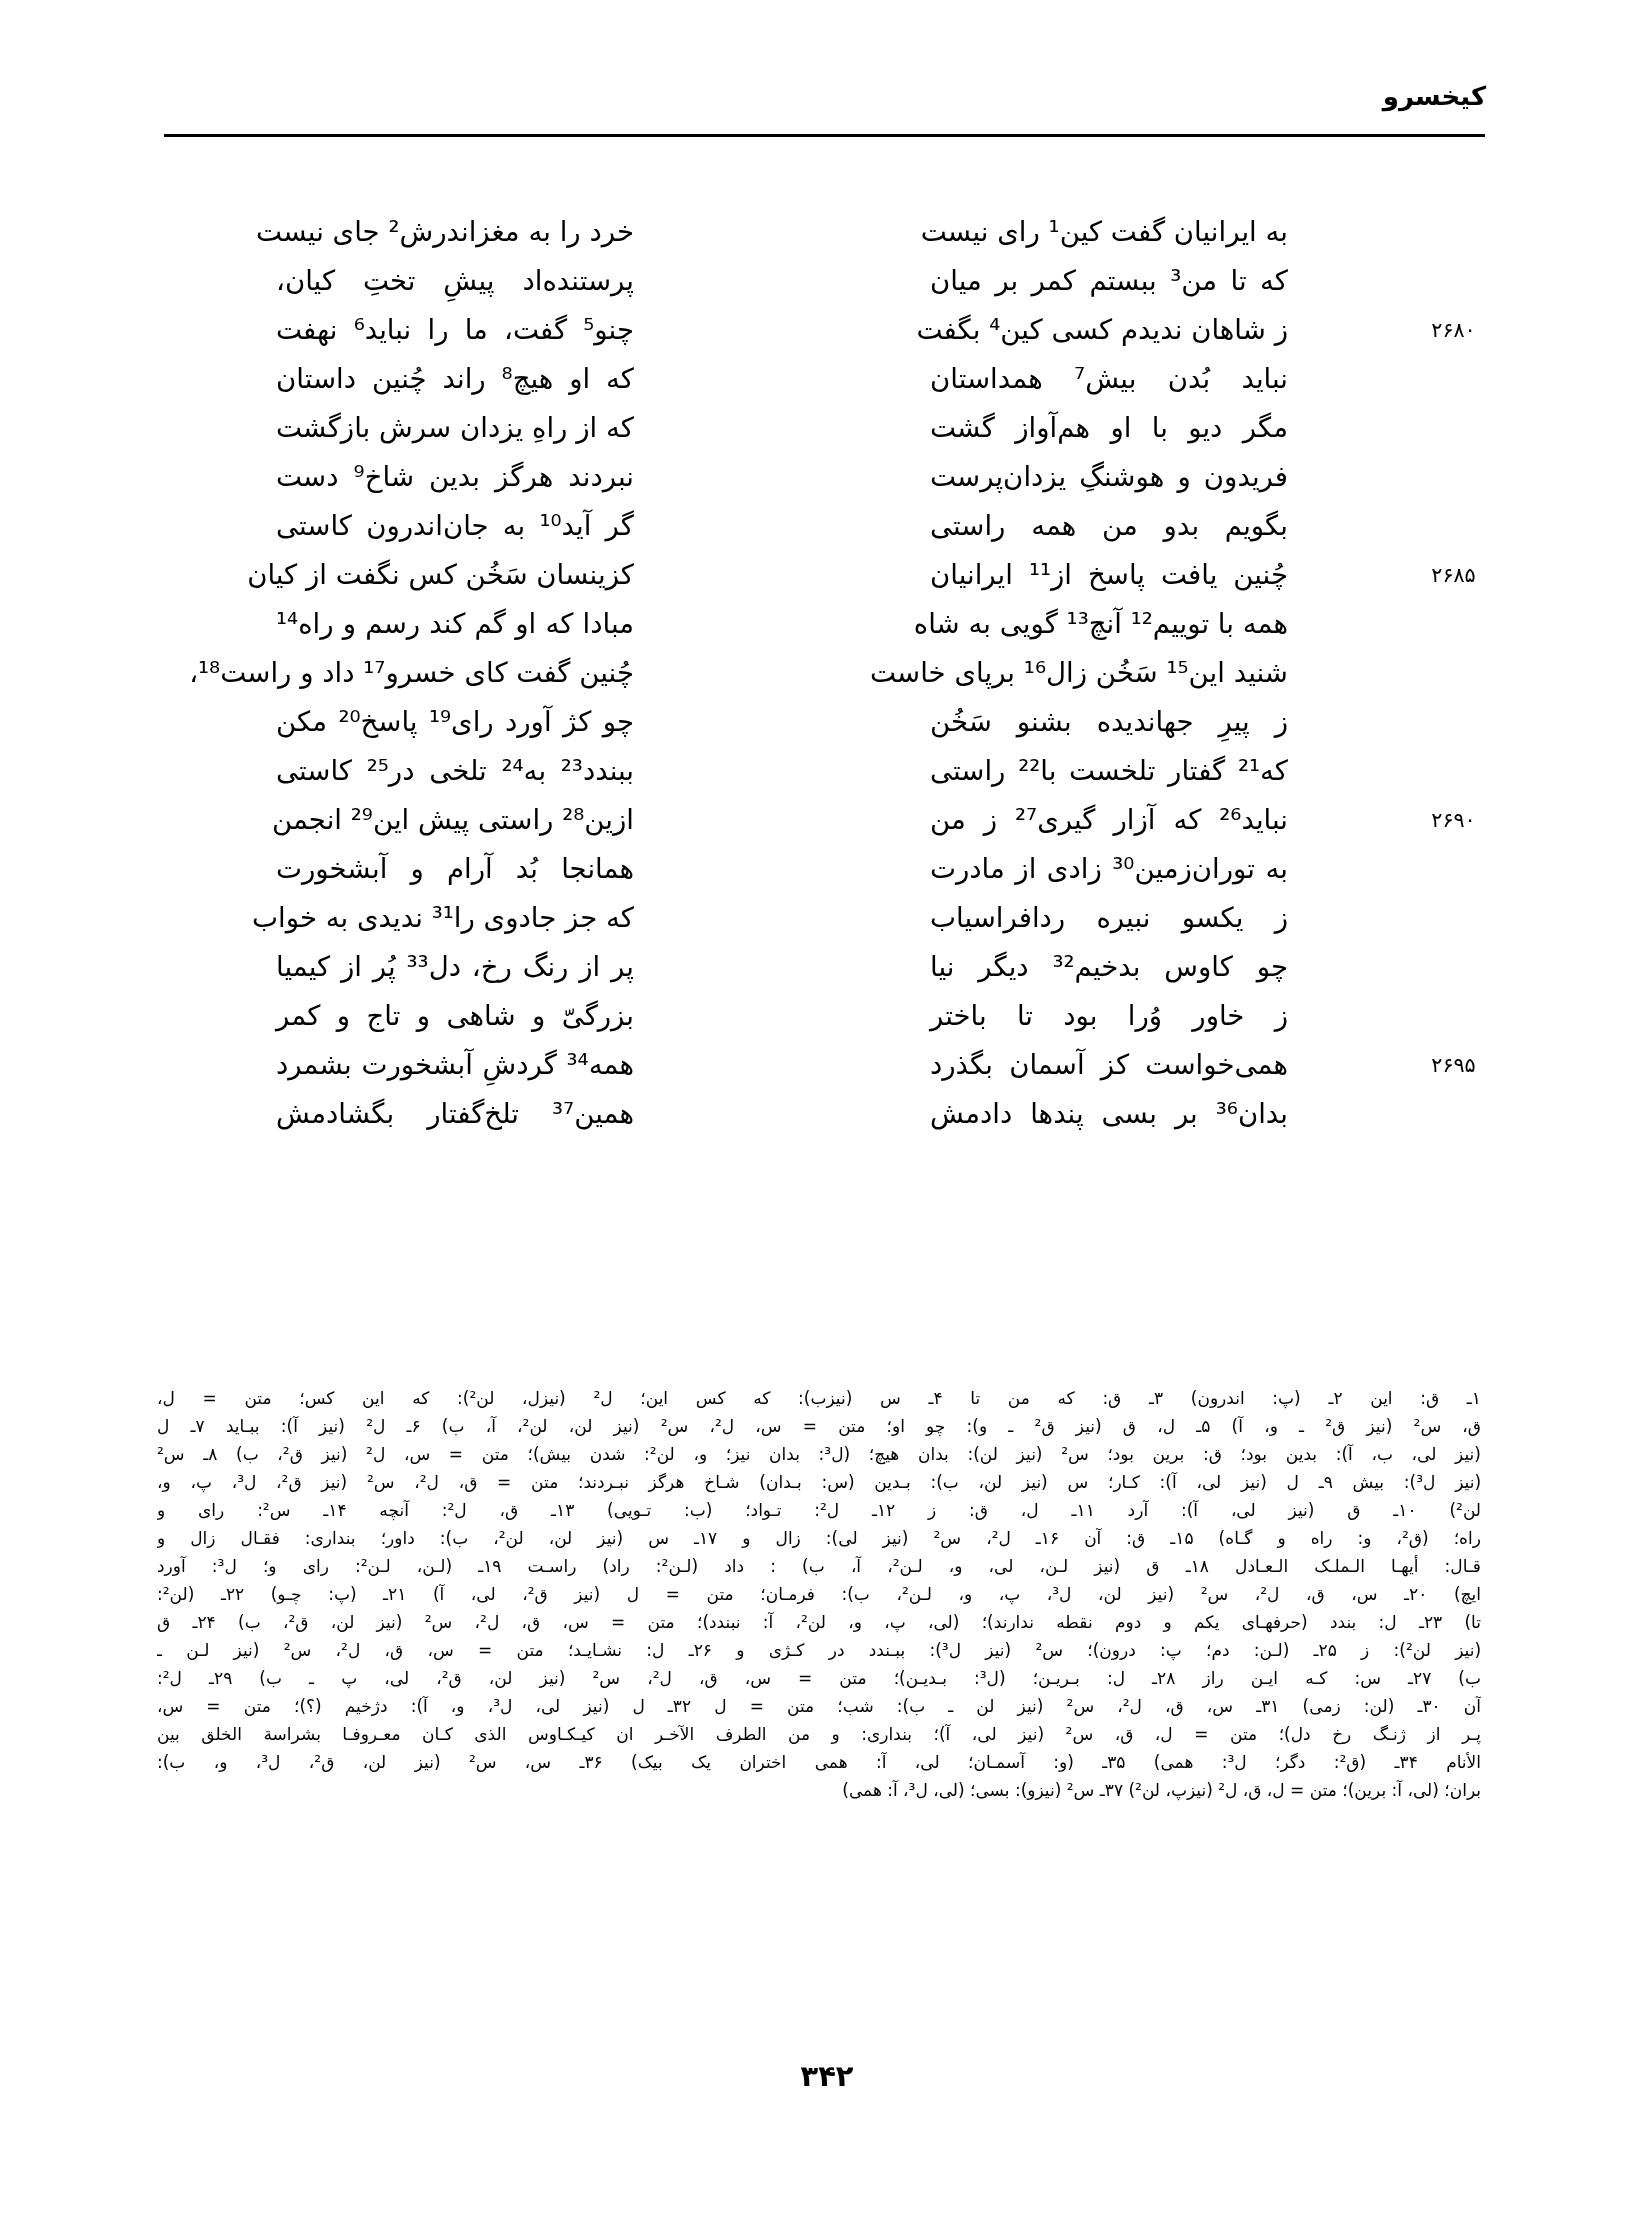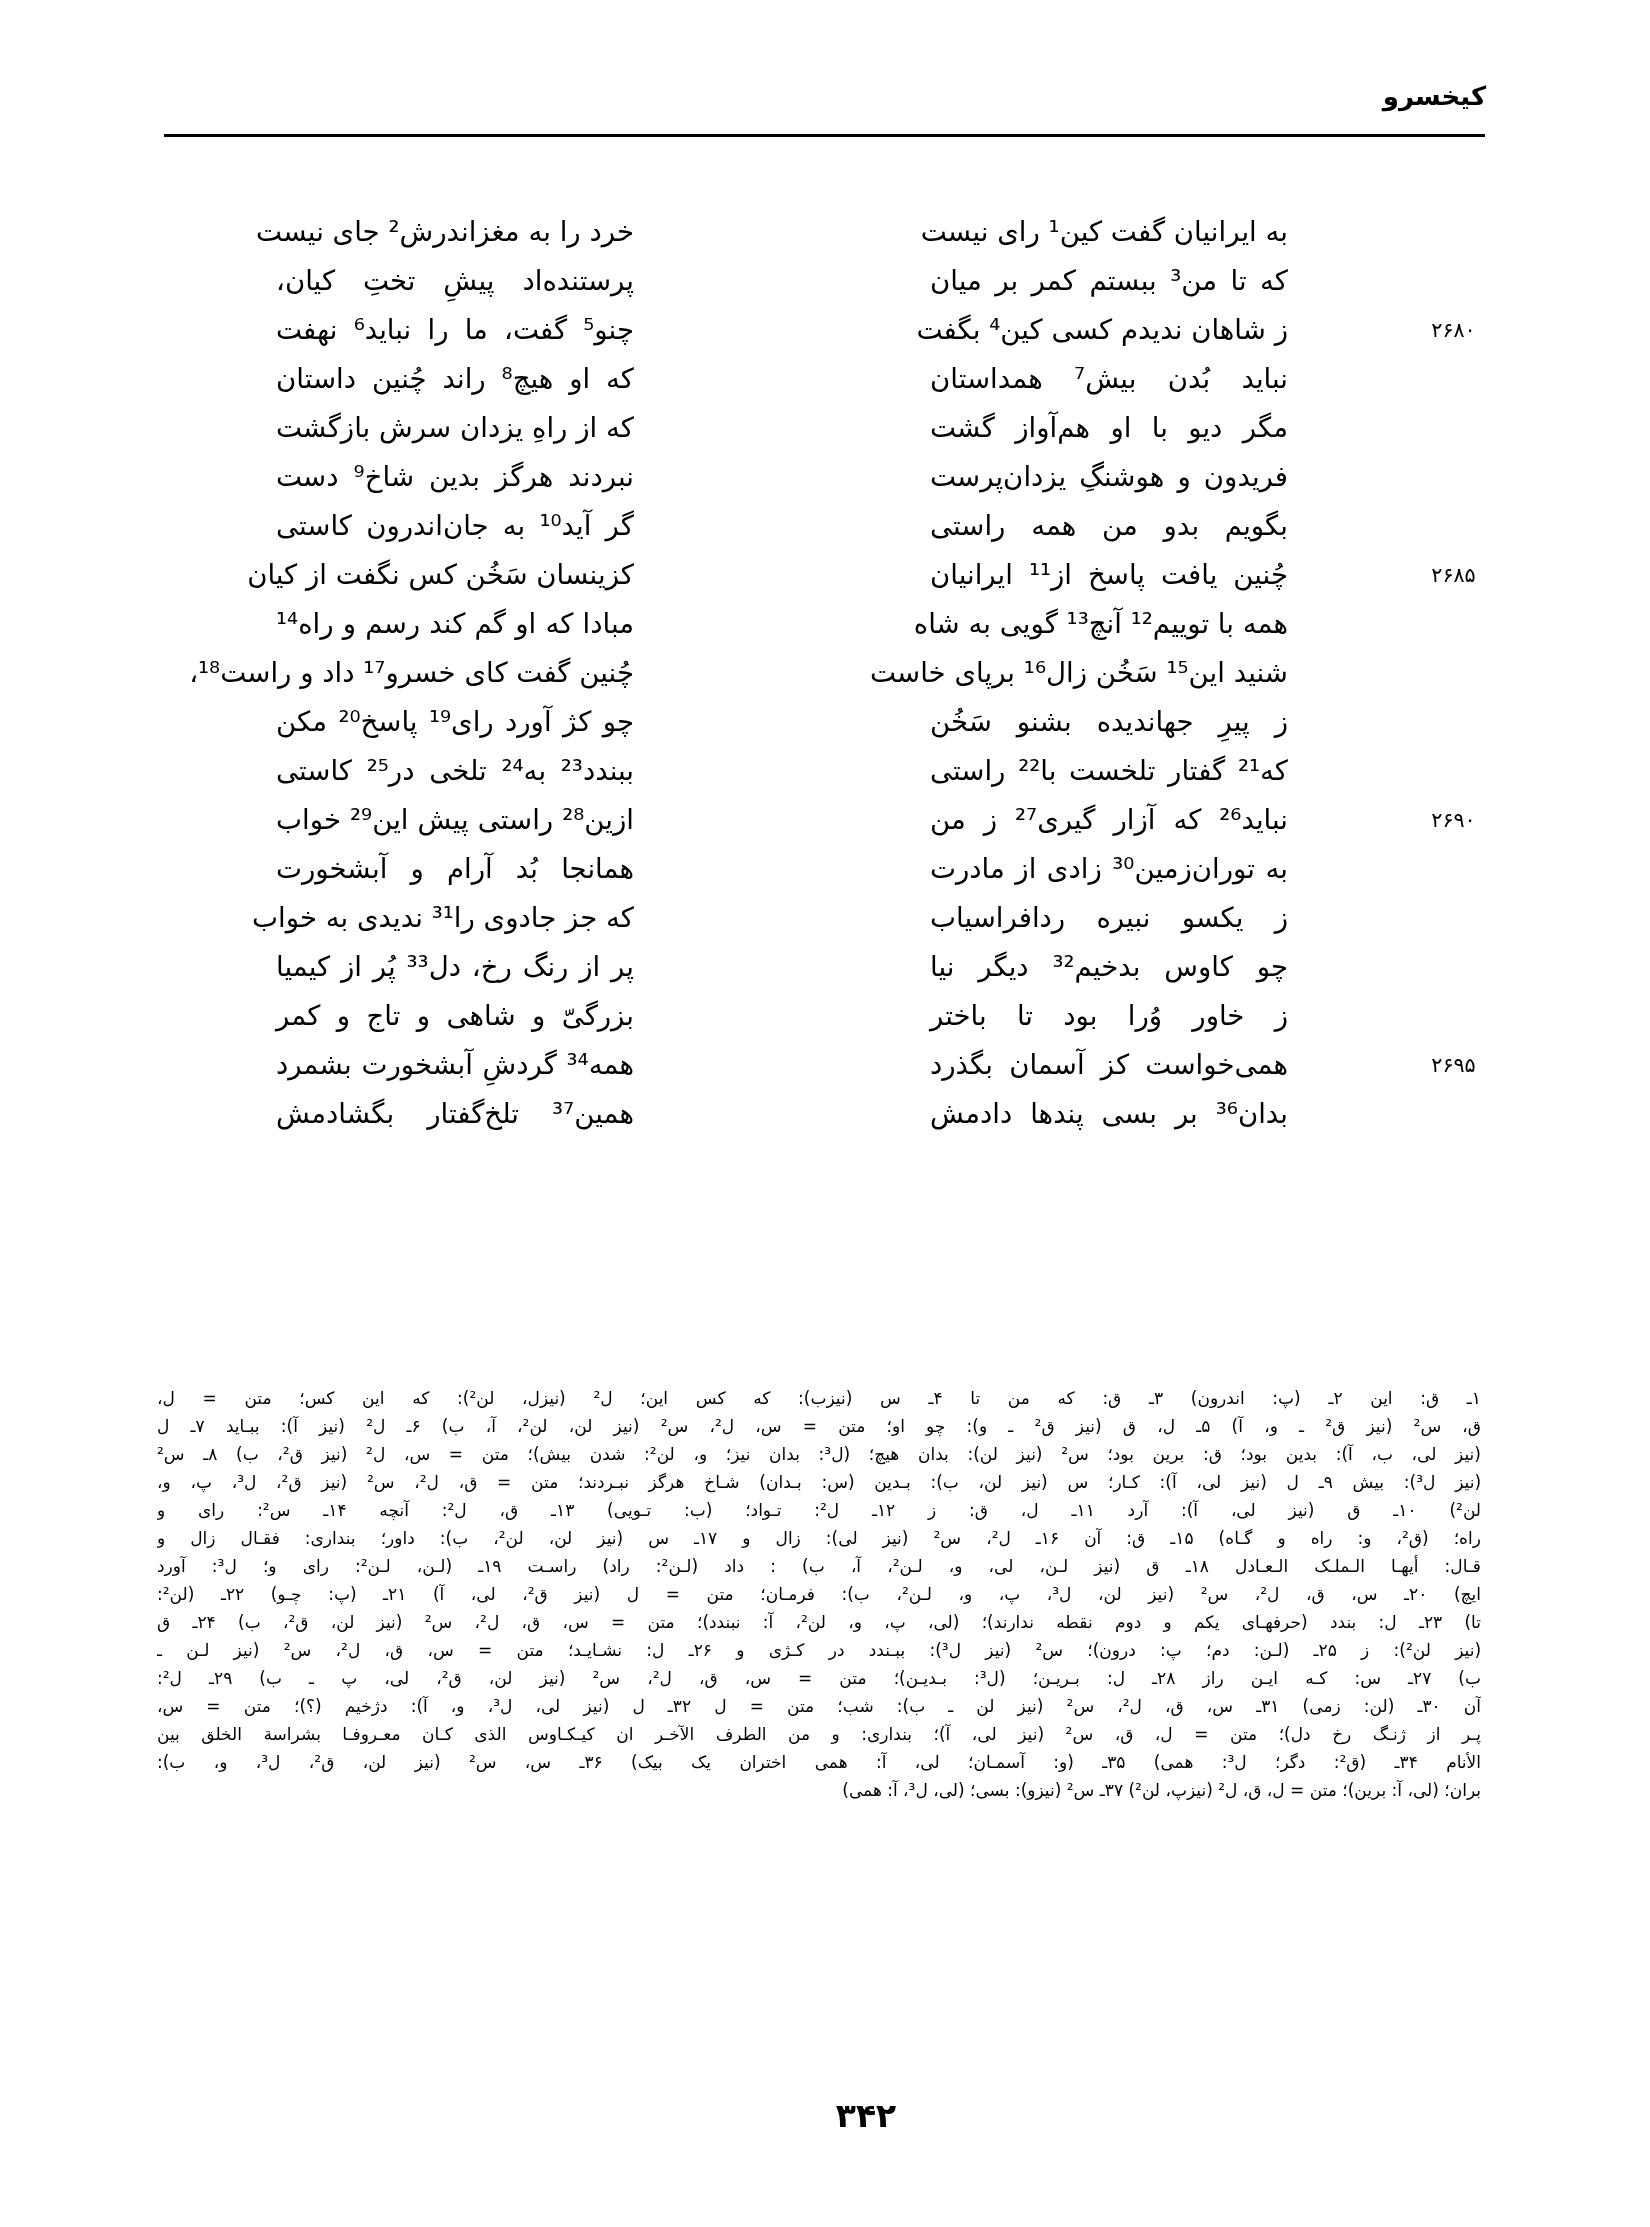--- a/index.html
+++ b/index.html
@@ -95,27 +95,26 @@
       overflow: hidden;
       text-align: justify;
       text-align-last: justify;
     }
     .fn-line.last {
       text-align-last: right;
     }
     .page-number {
       position: absolute;
       top: 2059px;
-      left: 797px;
+      left: 758px;
       width: 138px;
       text-align: center;
       font-family: "DejaVu Sans", sans-serif;
-      font-size: 33px;
+      font-size: 29px;
       font-weight: bold;
-      margin-top: 37px;
     }
   </style>
 </head>
 <body>
 
 <div class="page">
 
   <div class="running-head">کیخسرو</div>
   <div class="head-rule"></div>
 
@@ -175,21 +174,21 @@
       <span class="hemistich left">چو کژ آورد رای¹⁹ پاسخ²⁰ مکن</span>
       <span class="line-no"></span>
     </div>
     <div class="verse-row">
       <span class="hemistich right">که²¹ گفتار تلخست با²² راستی</span>
       <span class="hemistich left">ببندد²³ به²⁴ تلخی در²⁵ کاستی</span>
       <span class="line-no"></span>
     </div>
     <div class="verse-row">
       <span class="hemistich right">نباید²⁶ که آزار گیری²⁷ ز من</span>
-      <span class="hemistich left">ازین²⁸ راستی پیش این²⁹ خواب</span>
+      <span class="hemistich left">ازین²⁸ راستی پیش این²⁹ انجمن</span>
       <span class="line-no">۲۶۹۰</span>
     </div>
     <div class="verse-row">
       <span class="hemistich right">به توران‌زمین³⁰ زادی از مادرت</span>
       <span class="hemistich left">همانجا بُد آرام و آبشخورت</span>
       <span class="line-no"></span>
     </div>
     <div class="verse-row">
       <span class="hemistich right">ز یکسو نبیره ردافراسیاب</span>
       <span class="hemistich left">که جز جادوی را³¹ ندیدی به خواب</span>

